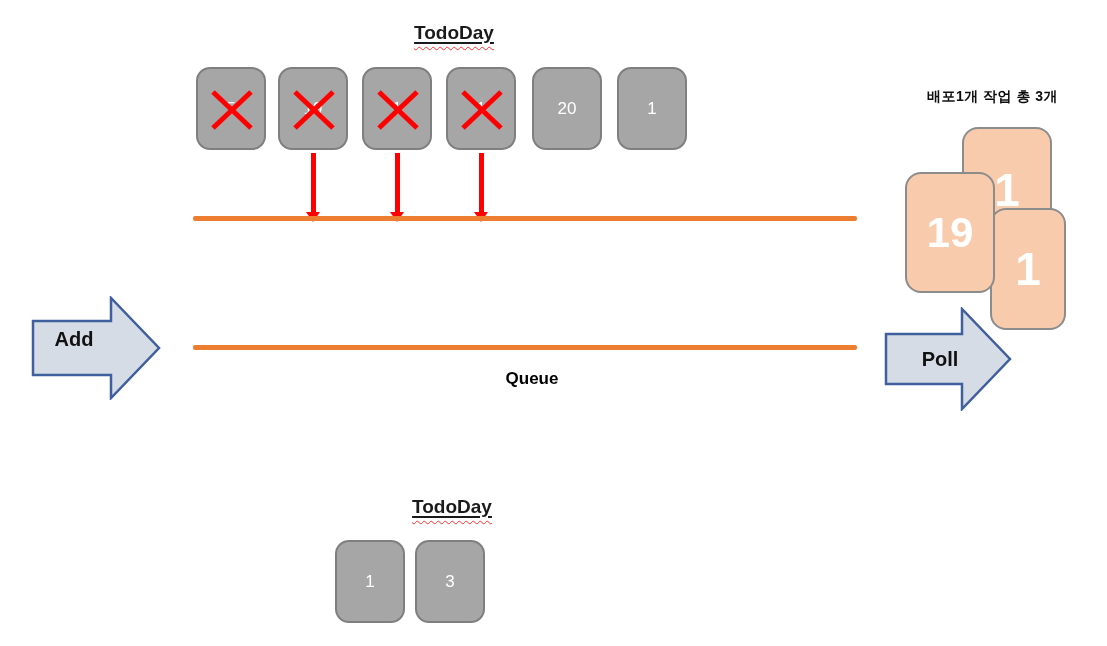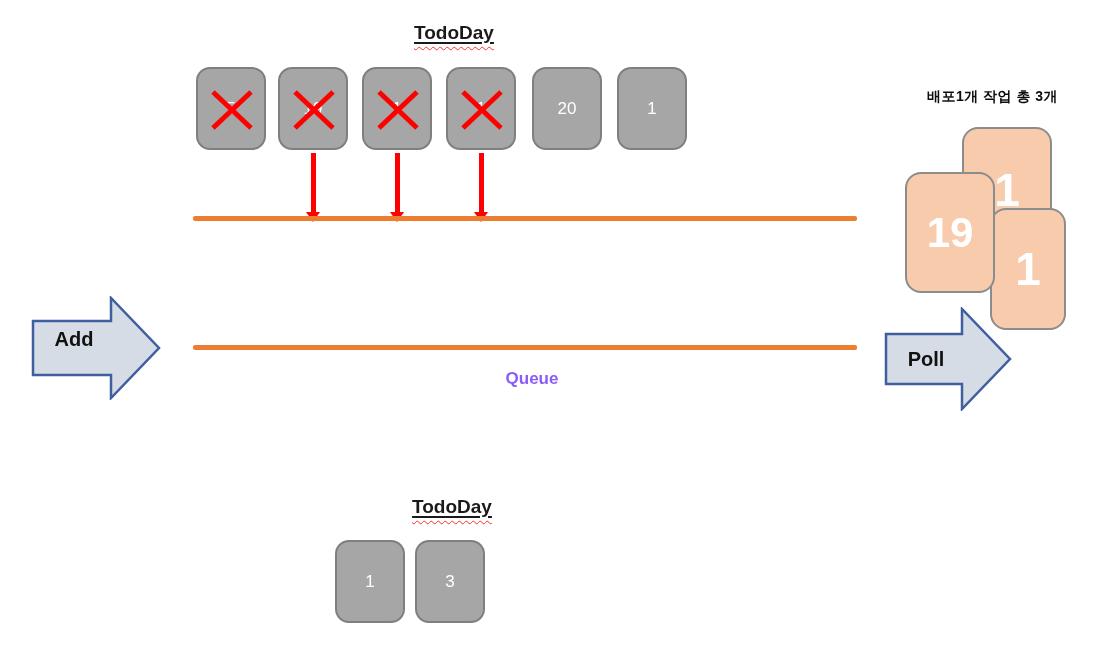--- a/index.html
+++ b/index.html
@@ -31,21 +31,21 @@
   
   .rarrow{position:absolute;width:14px;top:153px;height:69px;}
   .rshaft{position:absolute;left:4.5px;top:0;width:5px;height:59px;background:#FF0000;}
   .rhead{position:absolute;left:0;top:59px;width:0;height:0;
     border-left:7px solid transparent;border-right:7px solid transparent;border-top:10px solid #FF0000;}
 
   
   .qline{position:absolute;left:193px;width:664px;height:5px;background:#ED7D31;border-radius:2px;}
 
   .queue-label{position:absolute;left:432px;top:369px;width:200px;text-align:center;
-    font-size:17px;font-weight:bold;color:#8b5cf6;}
+    font-size:17px;font-weight:bold;color:#000000;}
 
   
   .blockarrow{position:absolute;}
   .blockarrow-label{position:absolute;text-align:center;font-size:20px;font-weight:bold;color:#111;}
 
   
   .card{
     position:absolute;background:#F8CBAD;border:2px solid #8C8C8C;border-radius:16px;
     box-sizing:border-box;display:flex;align-items:center;justify-content:center;
   }
@@ -128,21 +128,21 @@
   <div class="card" style="left:990px;top:208px;width:76px;height:122px;z-index:2;">
     <span class="cardnum" style="font-size:46px;">1</span>
   </div>
   <div class="card" style="left:905px;top:172px;width:90px;height:121px;z-index:3;">
     <span class="cardnum" style="font-size:42px;">19</span>
   </div>
 
   <svg class="blockarrow" style="left:884px;top:307px;z-index:4;" width="128" height="104" viewBox="0 0 128 104">
     <polygon points="2,27 78,27 78,2 126,52 78,102 78,77 2,77" fill="#D6DCE5" stroke="#3F5F9F" stroke-width="2.5" stroke-linejoin="miter"></polygon>
   </svg>
-  <div class="blockarrow-label" style="left:888px;top:348px;width:76px;z-index:5;">Poll</div>
+  <div class="blockarrow-label" style="left:888px;top:348px;width:76px;z-index:5;padding-left:14px;">Poll</div>
 
   <div class="sec-title" style="left:382px;top:496px;width:140px;">
     <span class="wavy"><span class="solid">TodoDay</span></span>
   </div>
 
   <div class="gbox" style="left:335px;top:540px;">
     <span class="gnum">1</span>
   </div>
   <div class="gbox" style="left:415px;top:540px;">
     <span class="gnum">3</span>

